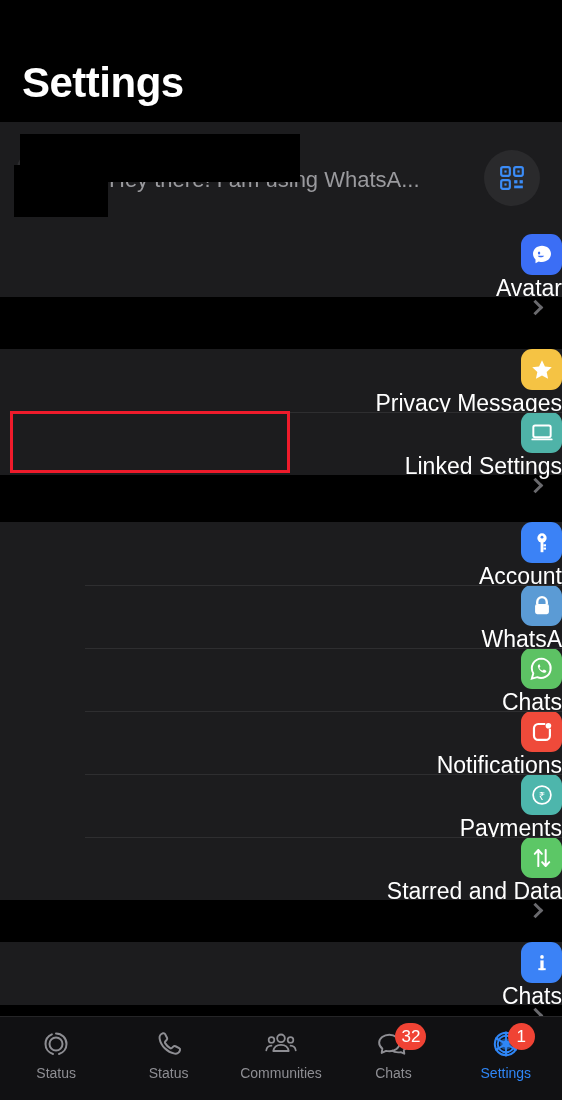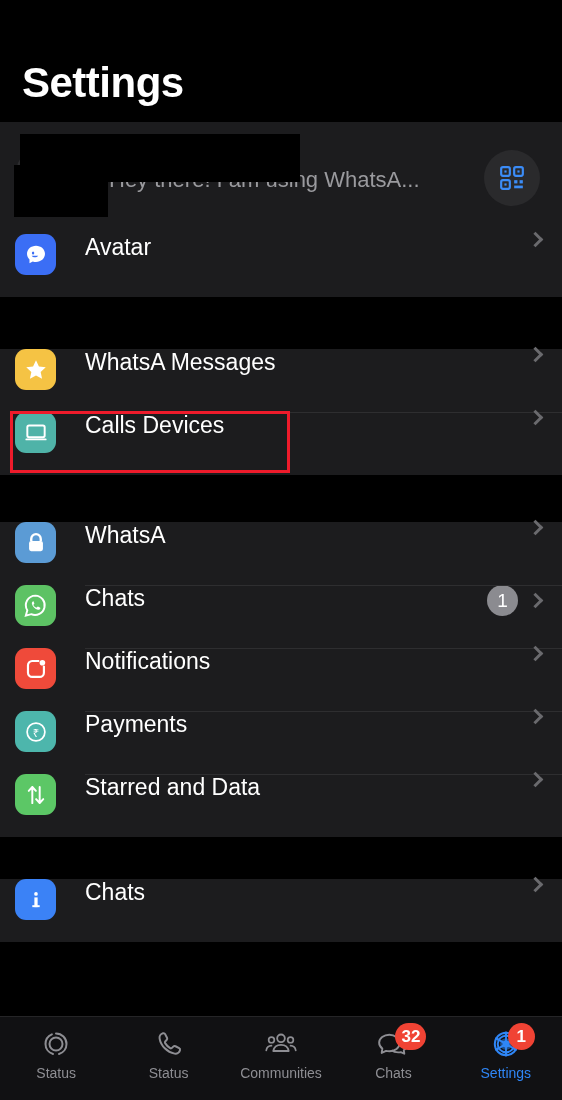--- a/index.html
+++ b/index.html
@@ -103,23 +103,24 @@
     z-index: 6;
   }
   .redact-name { left: 20px; top: 12px; width: 280px; height: 48px; }
   .redact-avatar { left: 14px; top: 43px; width: 94px; height: 52px; }
 
   
   .row {
     position: relative;
     height: 63px;
     display: flex;
-    align-items: flex-start;
+    align-items: flex-end;
     padding-left: 15px;
     background: #1c1c1e;
+    flex-direction: column;
   }
   .row + .row::before {
     content: "";
     position: absolute;
     left: 85px; right: 0; top: 0;
     height: 1px;
     background: #2e2e30;
   }
   .row-icon {
     width: 41px; height: 41px;
@@ -187,21 +188,20 @@
     justify-content: flex-start;
     padding-top: 9px;
     position: relative;
   }
   .tab-icon-wrap {
     position: relative;
     width: 44px; height: 36px;
     display: flex;
     align-items: center;
     justify-content: center;
-    font-weight: bold;
   }
   .tab-label {
     margin-top: 3px;
     font-size: 14px;
     color: #8e8e93;
   }
   .tab.active .tab-label { color: #2f86f6; }
   .tab-badge {
     position: absolute;
     top: -3px; left: 50%;
@@ -273,45 +273,60 @@
 
     <div class="gap gap-1"></div>
 
     <div class="group">
       <div class="row">
         <div class="row-icon" style="background:#f5c344">
           <svg width="26" height="26" viewBox="0 0 24 24">
             <path d="M12 3l2.7 5.8 6.3.7-4.7 4.3 1.3 6.2L12 17l-5.6 3 1.3-6.2L3 9.5l6.3-.7z" fill="#ffffff"></path>
           </svg>
         </div>
-        <div class="row-label">WhatsA Messages</div>
+        <div class="row-label">Privacy Messages</div>
         <div class="row-right">
           <div class="chevron"></div>
         </div>
       </div>
 
       <div class="row">
         <div class="row-icon" style="background:#4fb3a8">
           <svg width="26" height="26" viewBox="0 0 24 24">
             <rect x="4" y="5" width="16" height="11" rx="1.6" fill="none" stroke="#ffffff" stroke-width="1.8"></rect>
             <rect x="2.2" y="17" width="19.6" height="1.8" rx="0.9" fill="#ffffff"></rect>
           </svg>
         </div>
-        <div class="row-label">Calls Devices</div>
+        <div class="row-label">Linked Settings</div>
         <div class="row-right">
           <div class="chevron"></div>
         </div>
         <div class="highlight-box"></div>
       </div>
     </div>
 
     <div class="gap gap-2"></div>
 
     <div class="group">
 
+      <div class="row">
+        <div class="row-icon" style="background:#3b82f6">
+          <svg width="26" height="26" viewBox="0 0 24 24">
+            <circle cx="12" cy="7.4" r="4.3" fill="#ffffff"></circle>
+            <circle cx="12" cy="6.6" r="1.3" fill="#3b82f6"></circle>
+            <rect x="10.7" y="10.5" width="2.6" height="10" fill="#ffffff"></rect>
+            <rect x="13.3" y="13.2" width="2.4" height="1.9" fill="#ffffff"></rect>
+            <rect x="13.3" y="16.2" width="2.4" height="1.9" fill="#ffffff"></rect>
+          </svg>
+        </div>
+        <div class="row-label">Account</div>
+        <div class="row-right">
+          <div class="chevron"></div>
+        </div>
+      </div>
 
       <div class="row">
         <div class="row-icon" style="background:#5b9bd5">
           <svg width="26" height="26" viewBox="0 0 24 24">
             <path d="M7.6 10.4V8.2a4.4 4.4 0 1 1 8.8 0v2.2" fill="none" stroke="#ffffff" stroke-width="2.2"></path>
             <rect x="5.6" y="10.2" width="12.8" height="9.4" rx="2" fill="#ffffff"></rect>
           </svg>
         </div>
         <div class="row-label">WhatsA</div>
         <div class="row-right">

